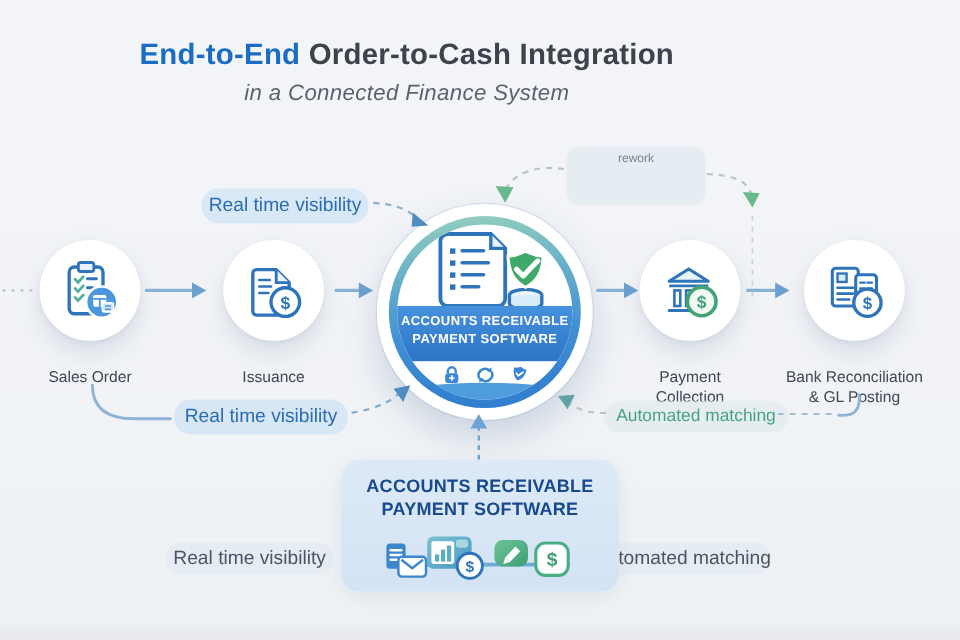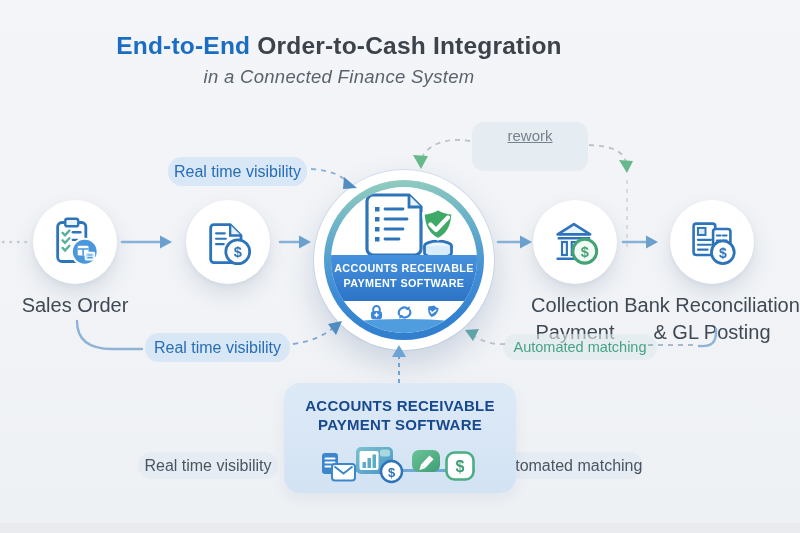--- a/index.html
+++ b/index.html
@@ -15,21 +15,21 @@
   .title .rest{color:#3c434b;}
   .subtitle{margin-top:6px;font-size:18.5px;color:#59636d;letter-spacing:.3px;font-style:italic;}
   
   .node{position:absolute;width:84px;height:84px;border-radius:50%;background:#ffffff;
         box-shadow:0 10px 20px rgba(88,114,150,.17),0 2px 4px rgba(88,114,150,.08);
         display:flex;align-items:center;justify-content:center;}
   .node-sales{left:33px;top:200px;}
   .node-invoice{left:186px;top:200px;}
   .node-payment{left:533px;top:200px;}
   .node-bank{left:670px;top:200px;}
-  .stage-label{position:absolute;text-align:center;font-size:20px;color:#3e4954;line-height:1.34;}
+  .stage-label{position:absolute;text-align:center;font-size:13px;color:#3e4954;line-height:1.34;margin-top:13px;}
   .lbl-sales{left:5px;top:292px;width:140px;}
   .lbl-invoice{left:158px;top:292px;width:140px;}
   .lbl-payment{left:505px;top:292px;width:140px;}
   .lbl-bank{left:617px;top:292px;width:190px;}
   
   .hub-outer{position:absolute;left:314px;top:170px;width:180px;height:180px;border-radius:50%;
              background:#ffffff;box-shadow:0 14px 30px rgba(70,100,145,.22),0 0 0 1px rgba(190,210,232,.5);}
   .hub-ring{position:absolute;left:324px;top:180px;width:160px;height:160px;border-radius:50%;
             background:linear-gradient(175deg,#96cfbc 0%,#6cb3c9 28%,#3f8ed6 62%,#2e7ccc 100%);}
   .hub-inner{position:absolute;left:331px;top:187px;width:146px;height:146px;border-radius:50%;
@@ -50,21 +50,21 @@
   .pill-gray{background:rgba(229,236,242,.92);color:#4a5560;}
   .pill-green{background:rgba(224,234,239,.6);color:#47a285;}
   .p-top{left:168px;top:157px;width:139px;height:29px;}
   .p-mid{left:145px;top:333px;width:145px;height:29px;}
   .p-bl{left:138px;top:452px;width:140px;height:27px;}
   .p-br{left:495px;top:452px;width:148px;height:27px;}
   .p-am{left:503px;top:334px;width:154px;height:26px;font-size:14.5px;}
   .rework{position:absolute;left:472px;top:122px;width:116px;height:49px;border-radius:12px;
           background:rgba(227,235,241,.85);text-align:center;line-height:1.25;padding-top:5px;box-sizing:border-box;}
   .rework .r1{font-size:15px;font-weight:bold;color:#1d4077;}
-  .rework .r2{font-size:15px;color:#77818c;text-decoration:underline;}
+  .rework .r2{font-size:10px;color:#77818c;}
   
   .panel{position:absolute;left:284px;top:383px;width:232px;height:110px;border-radius:16px;
          background:linear-gradient(180deg,#dde9f7 0%,#d3e3f3 100%);
          box-shadow:0 6px 14px rgba(120,150,185,.12);}
   .panel-title{margin-top:13px;text-align:center;font-size:15px;font-weight:bold;color:#17498f;
                letter-spacing:.25px;line-height:1.28;}
   .panel-icons{position:absolute;left:31px;top:440px;width:170px;height:48px;}
   .panel-line{position:absolute;left:20px;top:29px;width:140px;height:2.6px;background:#6ea9d8;border-radius:2px;}
   .pi{position:absolute;}
   .pi-email{left:6px;top:12px;}
@@ -138,24 +138,25 @@
       <path d="M28.5 18 h3.5 M34 18 h3.5 M28.5 22.5 h3.5 M34 22.5 h3.5" stroke="#2e74ba" stroke-width="1.8" stroke-linecap="round"></path>
       <circle cx="34" cy="33.5" r="10.5" fill="#ffffff" stroke="#2e74ba" stroke-width="2.6"></circle>
       <text x="34" y="38.5" text-anchor="middle" font-size="13" font-weight="bold" fill="#2e74ba">$</text>
     </svg>
   </div>
 
   <div class="stage-label lbl-sales">
     <div>Sales Order</div>
   </div>
   <div class="stage-label lbl-invoice">
+    <div>Issuance</div>
   </div>
   <div class="stage-label lbl-payment">
+    <div>Payment</div>
     <div>Collection</div>
-    <div>Payment</div>
   </div>
   <div class="stage-label lbl-bank">
     <div>Bank Reconciliation</div>
     <div>&amp; GL Posting</div>
   </div>
 
   <div class="hub-outer"></div>
   <div class="hub-ring"></div>
   <div class="hub-inner">
     <svg class="hub-main-icon" width="120" height="72" viewBox="0 0 120 72">

